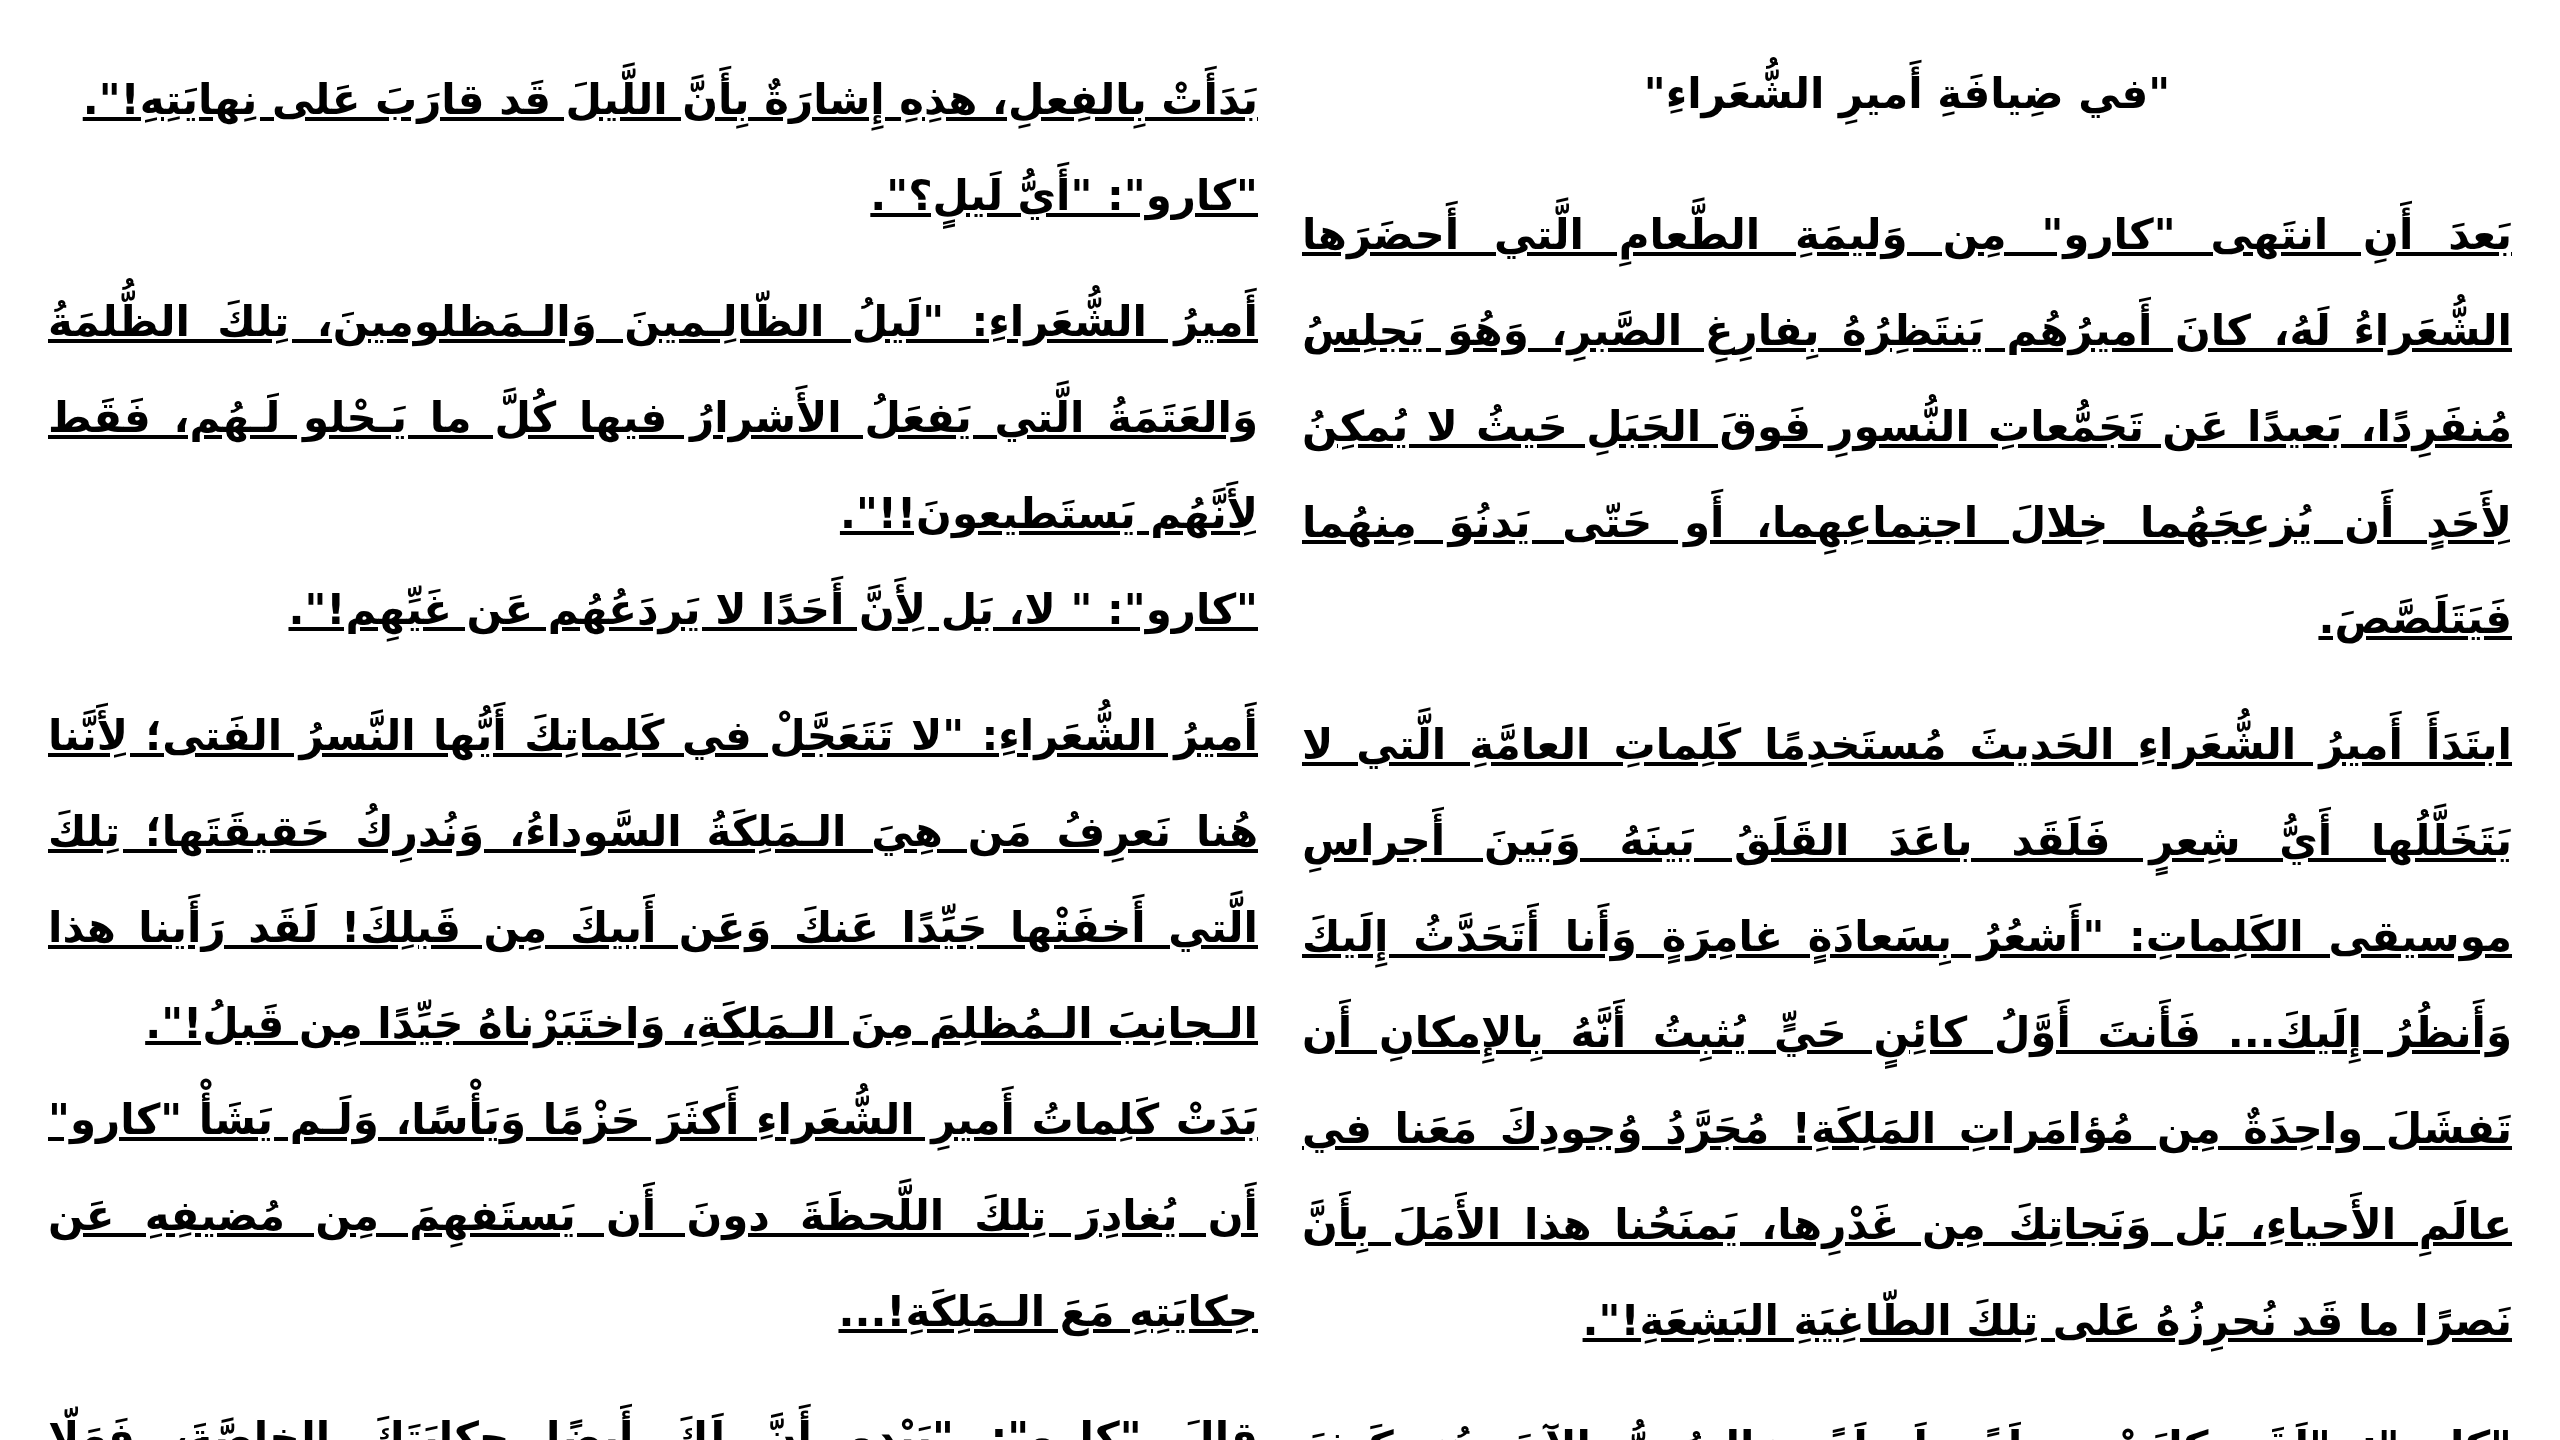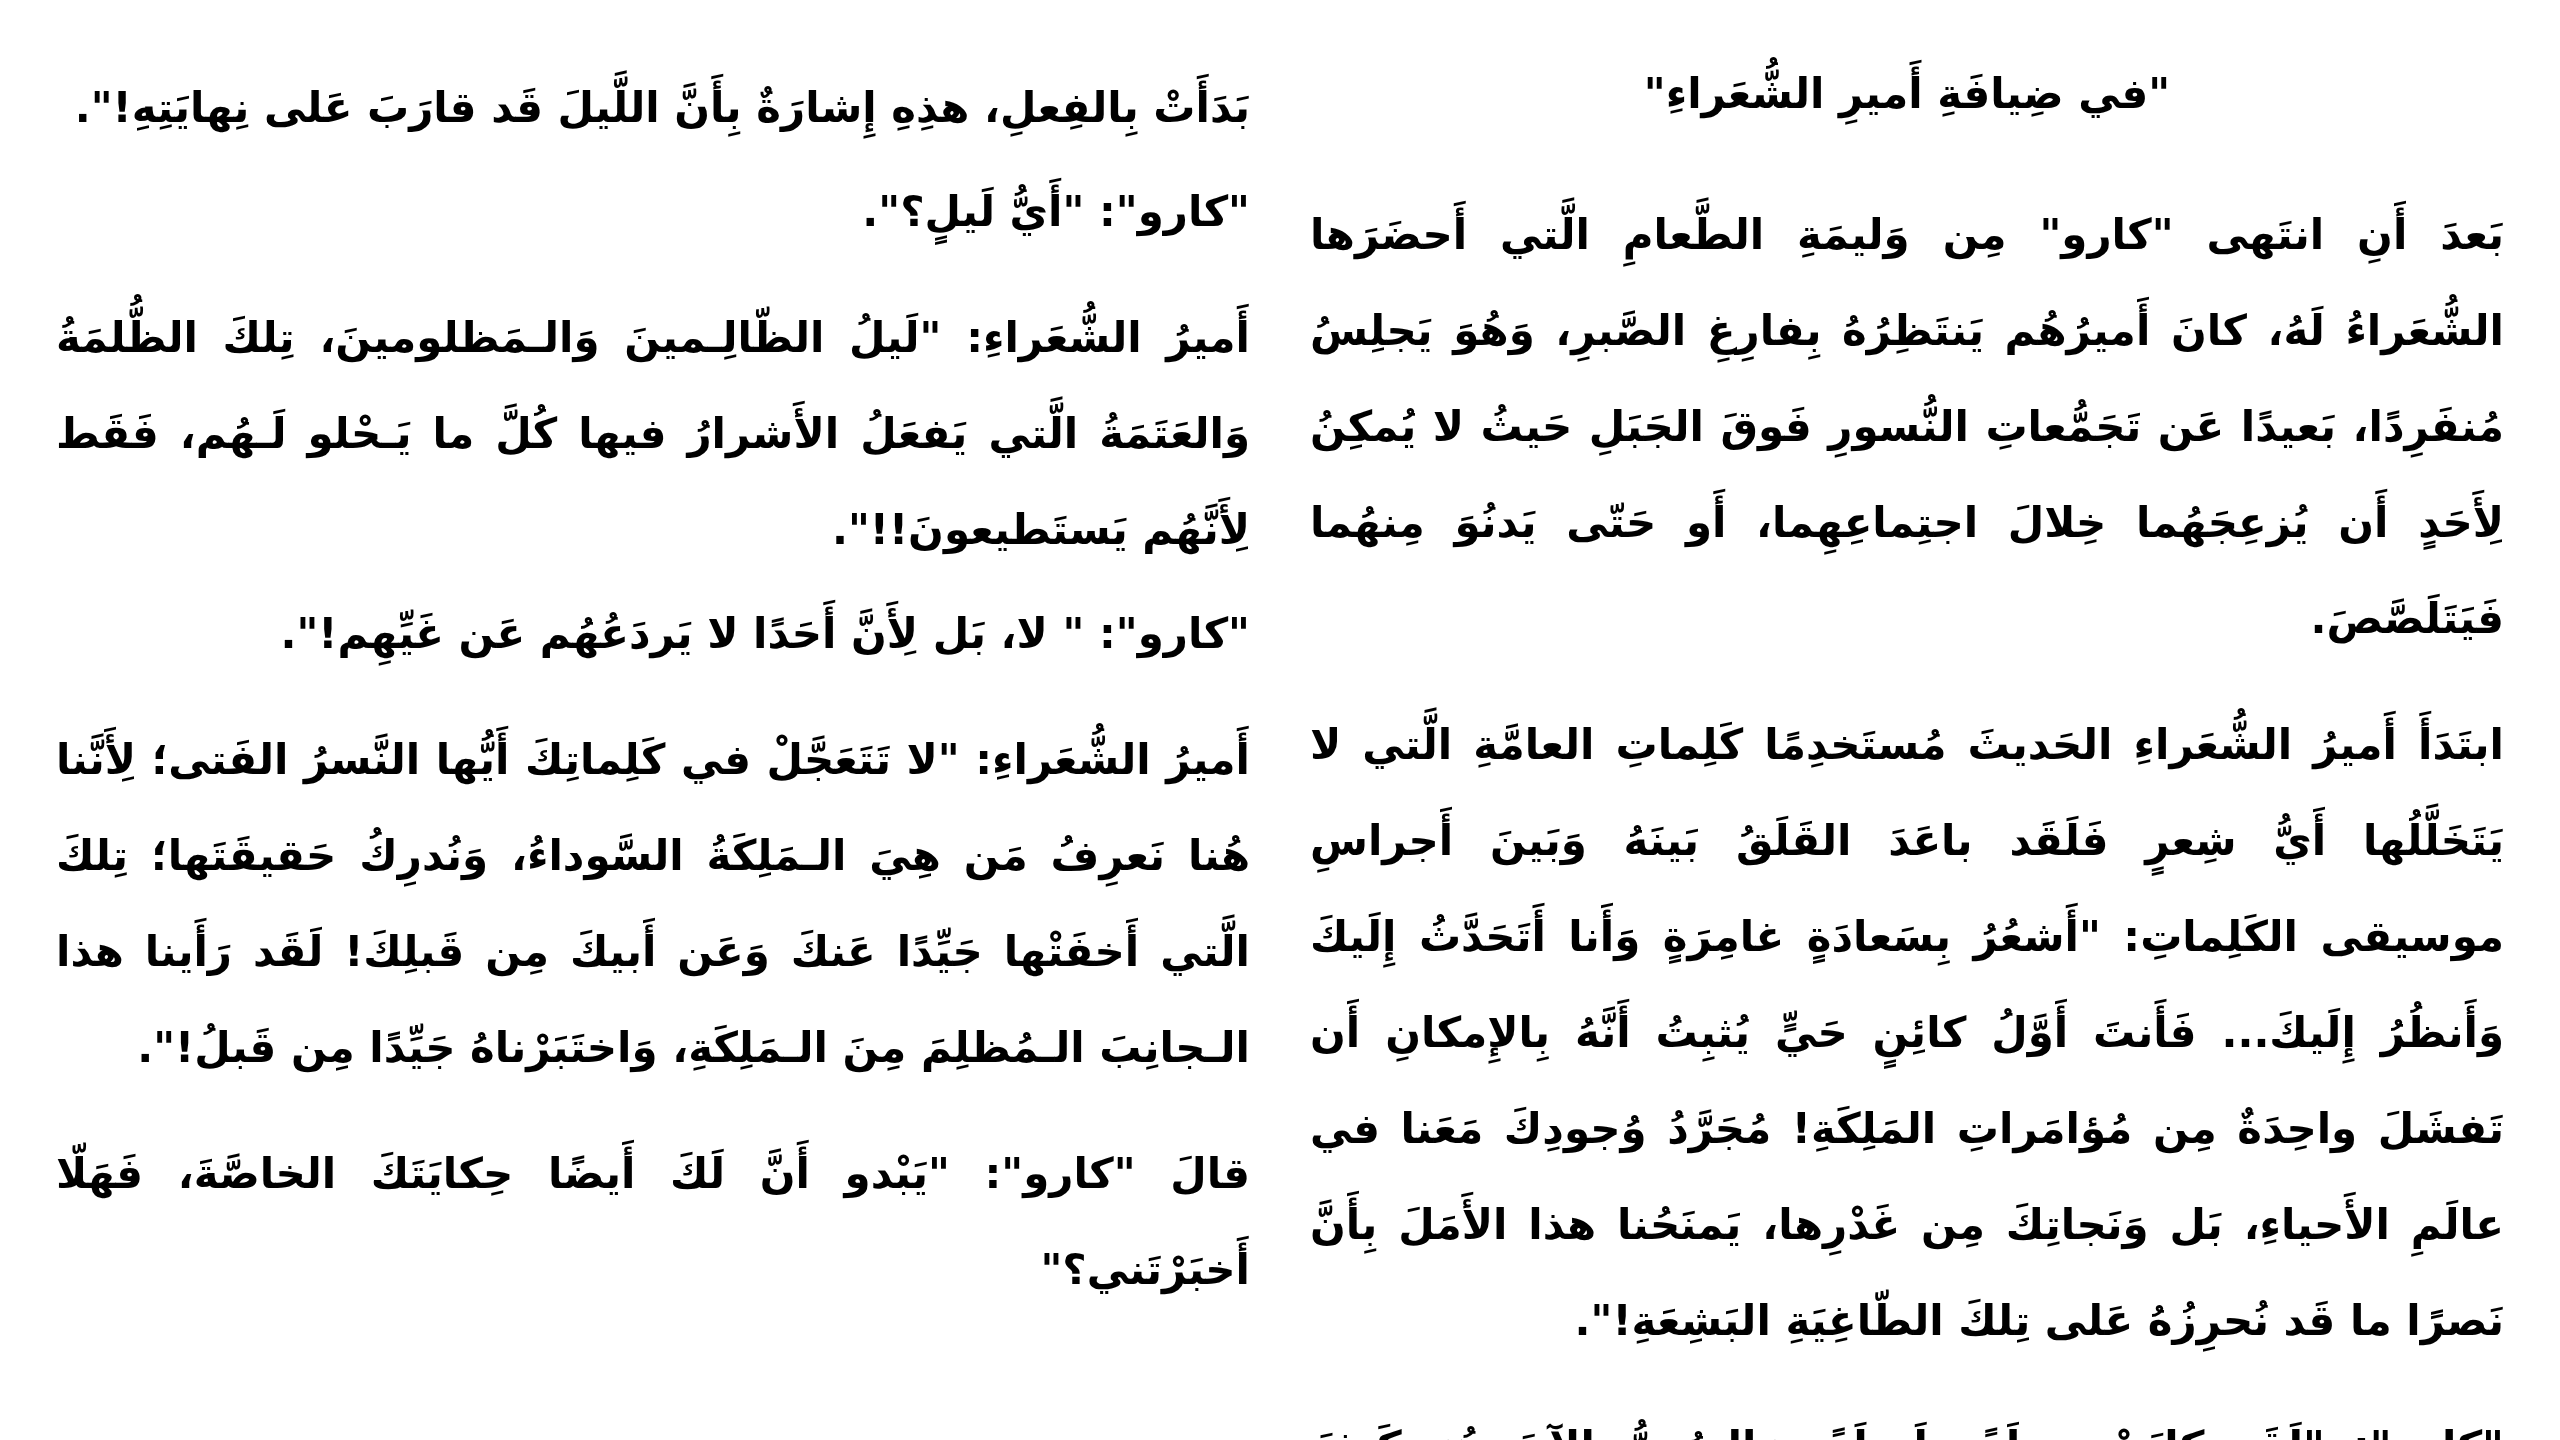--- a/index.html
+++ b/index.html
@@ -36,21 +36,22 @@
     text-align: center;
     margin: 20px 0 45px 0;
     line-height: 96px;
   }
   .para {
     font-size: 42px;
     font-weight: 700;
     line-height: 96px;
     text-align: justify;
     text-justify: inter-word;
-    margin: 8px;
+    margin: 0;
+    text-decoration: underline;
   }
   .para.spaced {
     margin-top: 30px;
   }
 </style>
 </head>
 <body>
 
 <div class="page">
   <div class="col col-right">
@@ -61,16 +62,17 @@
         <p class="para spaced" dir="rtl">"كارو": "لَقَد كانَتْ رِحلَةً طَويلَةً، وَالـمُهِمُّ الآنَ هُوَ كَيفَ سَتَنتَهي!".</p>
       </div>
   </div>
   <div class="col col-left">
     <div>
         <p class="para" dir="rtl">بَدَأَتْ بِالفِعلِ، هذِهِ إِشارَةٌ بِأَنَّ اللَّيلَ قَد قارَبَ عَلى نِهايَتِهِ!".</p>
         <p class="para" dir="rtl">"كارو": "أَيُّ لَيلٍ؟".</p>
         <p class="para spaced" dir="rtl">أَميرُ الشُّعَراءِ: "لَيلُ الظّالِـمينَ وَالـمَظلومينَ، تِلكَ الظُّلمَةُ وَالعَتَمَةُ الَّتي يَفعَلُ الأَشرارُ فيها كُلَّ ما يَـحْلو لَـهُم، فَقَط لِأَنَّهُم يَستَطيعونَ!!".</p>
         <p class="para" dir="rtl">"كارو": " لا، بَل لِأَنَّ أَحَدًا لا يَردَعُهُم عَن غَيِّهِم!".</p>
         <p class="para spaced" dir="rtl">أَميرُ الشُّعَراءِ: "لا تَتَعَجَّلْ في كَلِماتِكَ أَيُّها النَّسرُ الفَتى؛ لِأَنَّنا هُنا نَعرِفُ مَن هِيَ الـمَلِكَةُ السَّوداءُ، وَنُدرِكُ حَقيقَتَها؛ تِلكَ الَّتي أَخفَتْها جَيِّدًا عَنكَ وَعَن أَبيكَ مِن قَبلِكَ! لَقَد رَأَينا هذا الـجانِبَ الـمُظلِمَ مِنَ الـمَلِكَةِ، وَاختَبَرْناهُ جَيِّدًا مِن قَبلُ!".</p>
+        <p class="para" dir="rtl">بَدَتْ كَلِماتُ أَميرِ الشُّعَراءِ أَكثَرَ حَزْمًا وَيَأْسًا، وَلَـم يَشَأْ "كارو" أَن يُغادِرَ تِلكَ اللَّحظَةَ دونَ أَن يَستَفهِمَ مِن مُضيفِهِ عَن حِكايَتِهِ مَعَ الـمَلِكَةِ!...</p>
         <p class="para spaced" dir="rtl">قالَ "كارو": "يَبْدو أَنَّ لَكَ أَيضًا حِكايَتَكَ الخاصَّةَ، فَهَلّا أَخبَرْتَني؟"</p>
       </div>
   </div>
 </div>
 
 </body></html>

